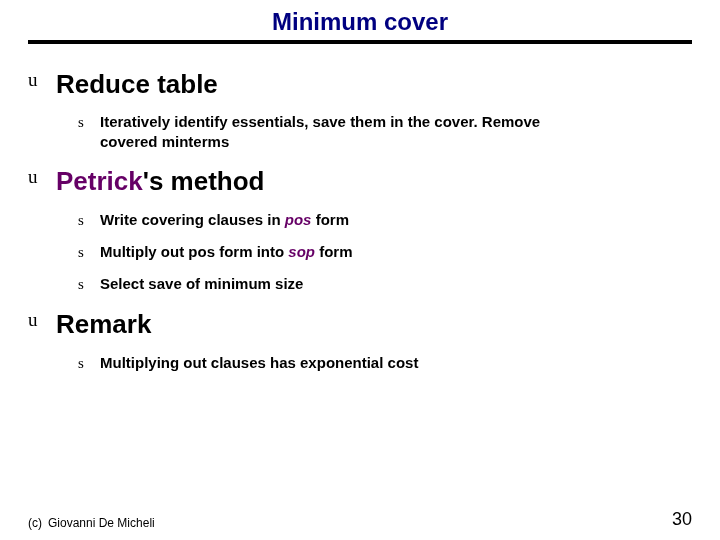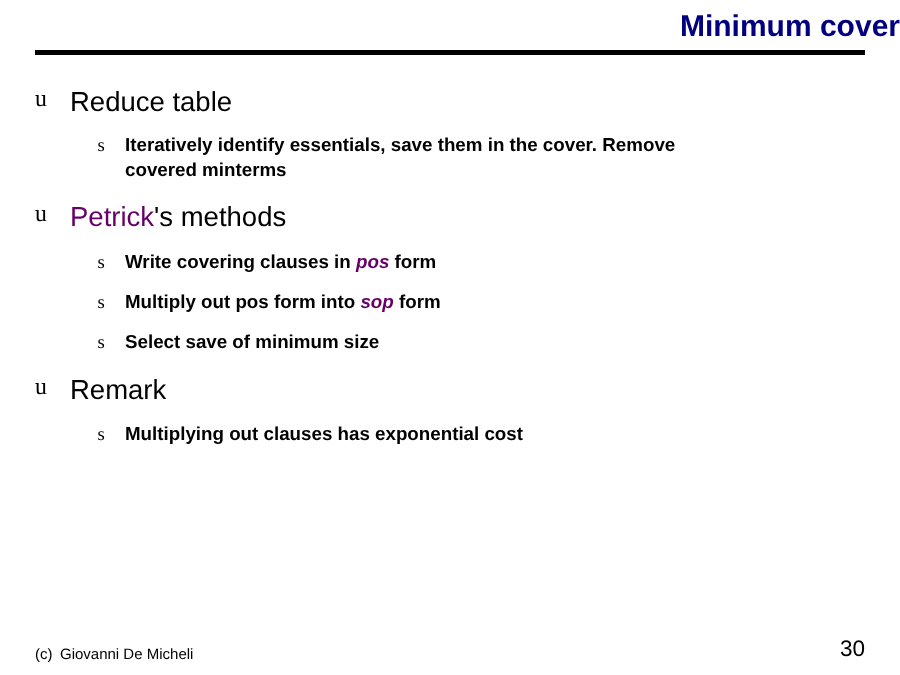--- a/index.html
+++ b/index.html
@@ -14,21 +14,20 @@
   .title-block {
     text-align: center;
     padding-top: 8px;
     padding-bottom: 2px;
   }
   .title-line {
     font-size: 24px;
     font-weight: bold;
     color: #000080;
     line-height: 1.15;
-    text-align: right;
   }
   .hr-rule {
     border: none;
     border-top: 4px solid #000;
     margin: 2px 28px 0 28px;
   }
   .content {
     padding: 10px 28px 0 28px;
   }
   .l1 {
@@ -39,22 +38,22 @@
   }
   .l1-bullet {
     width: 28px;
     flex-shrink: 0;
     font-family: "Times New Roman", serif;
     font-size: 19px;
     color: #000;
     line-height: 1.3;
   }
   .l1-text {
-    font-size: 22px;
-    font-weight: normal;
+    font-size: 26px;
+    font-weight: bold;
     color: #000;
     line-height: 1.25;
   }
   .l1-text .accent { color: #660066; text-align: right; }
   .l2 {
     display: flex;
     align-items: flex-start;
     margin-left: 50px;
     margin-top: 12px;
     margin-bottom: 4px;
@@ -108,21 +107,21 @@
     <div class="l1-bullet">u</div>
     <div class="l1-text">Reduce table</div>
   </div>
   <div class="l2">
     <div class="l2-bullet">s</div>
     <div class="l2-text">Iteratively identify essentials, save them in the cover. Remove covered minterms</div>
   </div>
 
   <div class="l1">
     <div class="l1-bullet">u</div>
-    <div class="l1-text"><span class="accent">Petrick</span><span>'s methods</span></div>
+    <div class="l1-text"><span class="accent">Petrick</span><span>'s method</span></div>
   </div>
   <div class="l2">
     <div class="l2-bullet">s</div>
     <div class="l2-text"><span>Write covering clauses in </span><em>pos</em><span> form</span></div>
   </div>
   <div class="l2">
     <div class="l2-bullet">s</div>
     <div class="l2-text"><span>Multiply out pos form into </span><em>sop</em><span> form</span></div>
   </div>
   <div class="l2">

